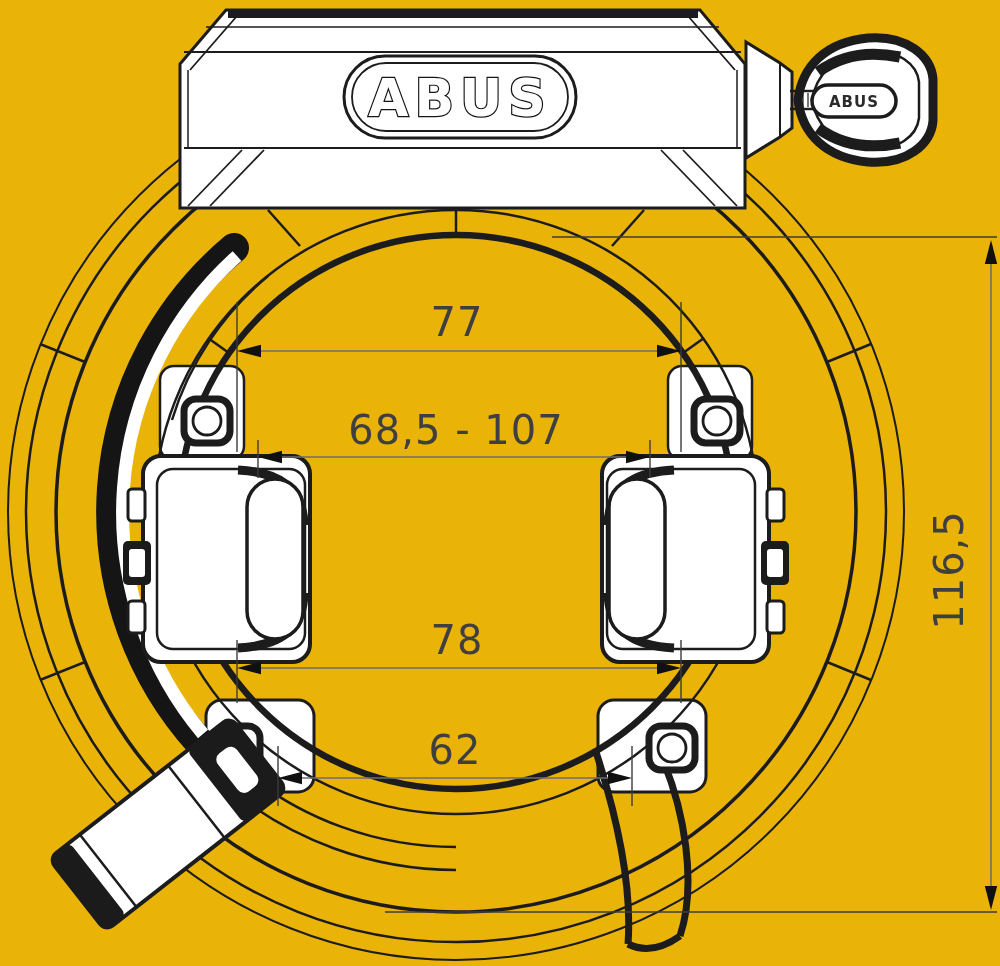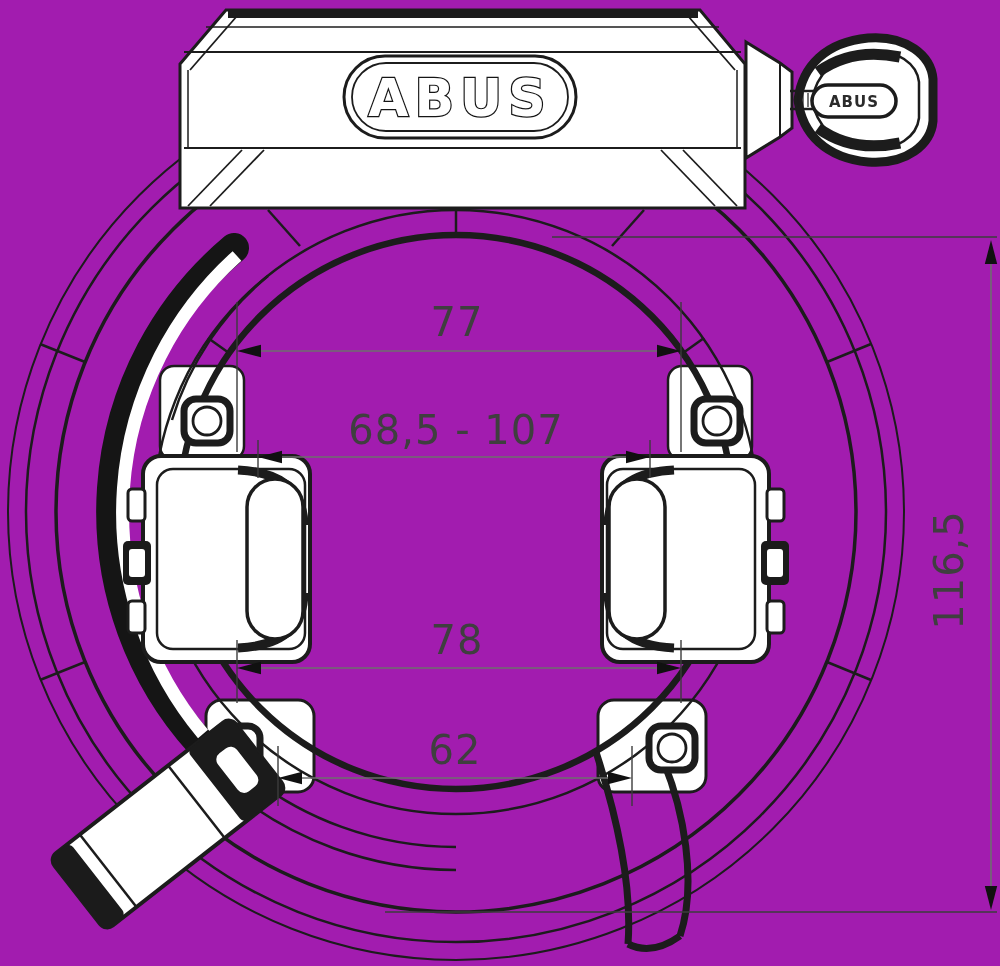--- a/index.html
+++ b/index.html
@@ -1,16 +1,16 @@
 <!DOCTYPE html>
 <html><head>
 <meta charset="utf-8">
 <style>
   html,body{margin:0;padding:0;background:#ffffff;}
-  .stage{position:relative;width:1000px;height:966px;background:#a21caf;overflow:hidden;
+  .stage{position:relative;width:1000px;height:966px;background:#eab308;overflow:hidden;
          font-family:"DejaVu Sans", sans-serif;}
   svg{display:block;}
   .ink{stroke:#1c1c1c;fill:none;}
   .wht{fill:#ffffff;stroke:#1c1c1c;}
   .dimline{stroke:#6e6e6e;stroke-width:1.6;fill:none;}
   .extline{stroke:#3c3c3c;stroke-width:1.4;fill:none;}
   .arrow{fill:#101010;stroke:none;}
   .dimtext{font-family:"DejaVu Sans", sans-serif;font-size:40px;fill:#3f3f3f;letter-spacing:1px;}
   .logotext{font-family:"DejaVu Sans", sans-serif;font-weight:bold;font-size:52px;
             fill:#ffffff;stroke:#151515;stroke-width:2.4px;paint-order:stroke;letter-spacing:6px;}

